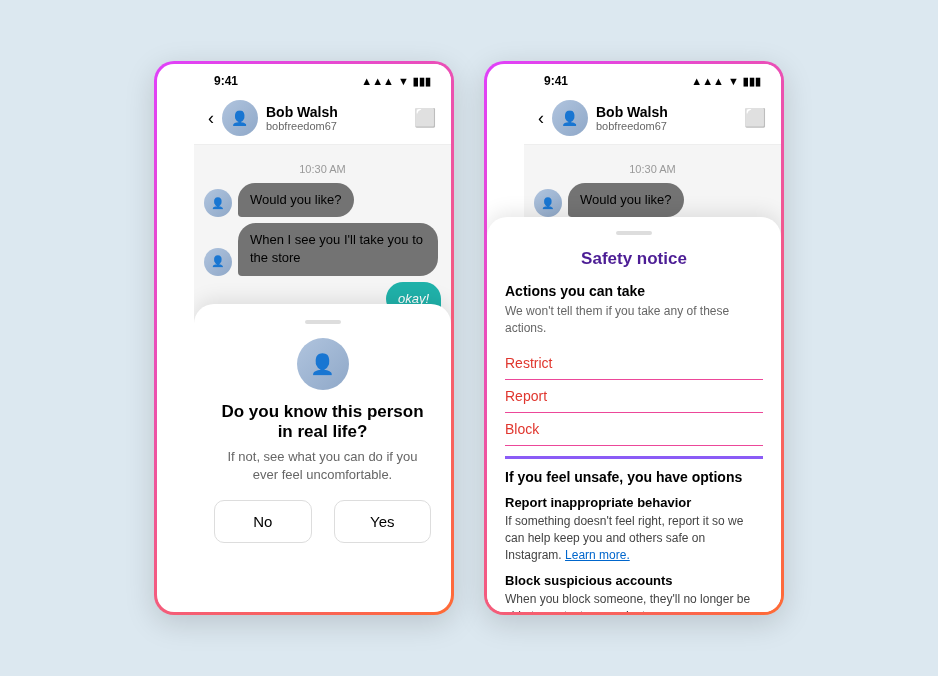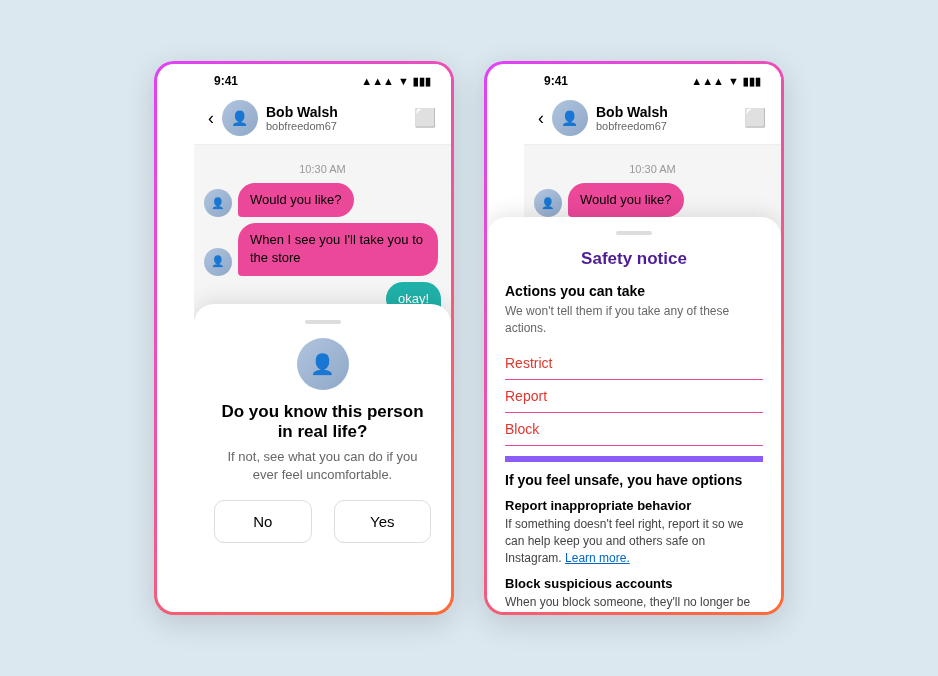--- a/index.html
+++ b/index.html
@@ -145,28 +145,29 @@
       justify-content: flex-start;
     }
     .bubble {
       max-width: 200px;
       padding: 8px 12px;
       border-radius: 18px;
       font-size: 13px;
       line-height: 1.4;
     }
     .bubble.received {
-      background: #ec4899;
+      background: #737373;
       color: #000;
       border-bottom-left-radius: 4px;
     }
     .bubble.sent {
       background: #20b2aa;
       color: #fff;
       border-bottom-right-radius: 4px;
+      font-style: italic;
     }
     .bottom-sheet {
       position: absolute;
       bottom: 0;
       left: 0;
       right: 0;
       background: #fff;
       border-radius: 20px 20px 0 0;
       padding: 16px 20px 20px;
       box-shadow: 0 -4px 20px rgba(0,0,0,0.1);
@@ -258,21 +259,21 @@
       padding: 8px 0;
       border-bottom: 1px solid #ec4899;
       cursor: pointer;
     }
     .action-link:last-of-type {
       border-bottom: none;
       margin-bottom: 10px;
     }
     .unsafe-section {
       margin-top: 10px;
-      border-top: 6px solid #8b5cf6;
+      border-top: 3px solid #8b5cf6;
       padding-top: 10px;
     }
     .unsafe-title {
       font-size: 14px;
       font-weight: 700;
       color: #000;
       margin-bottom: 10px;
     }
     .unsafe-item-title {
       font-size: 13px;

